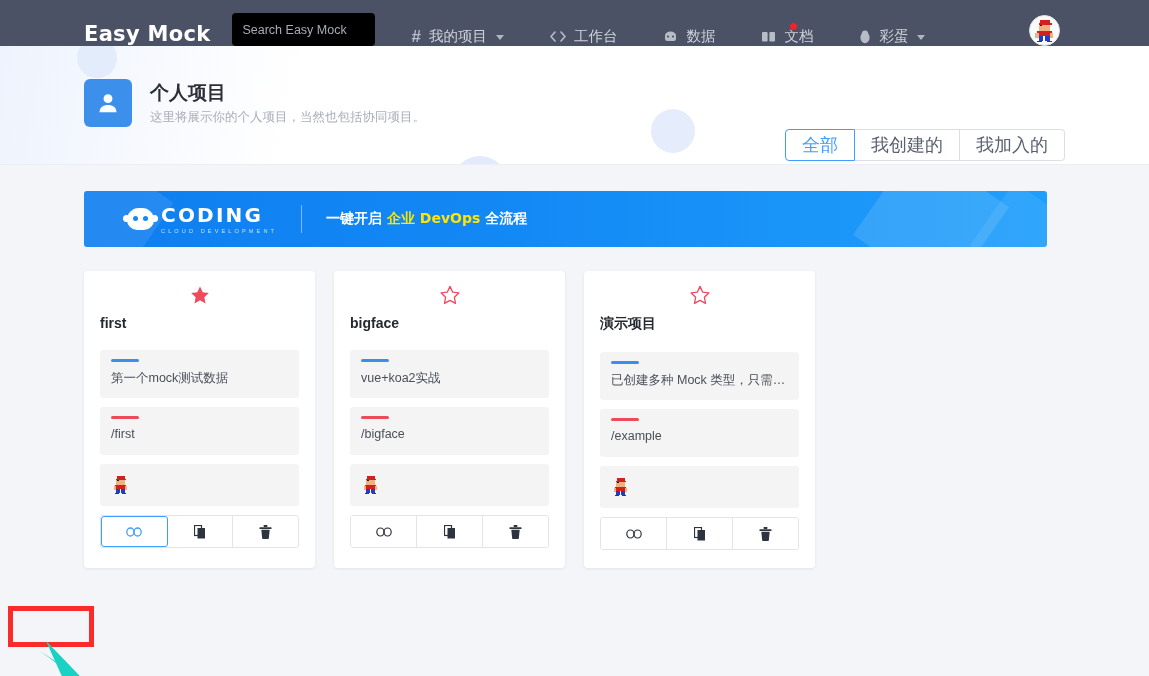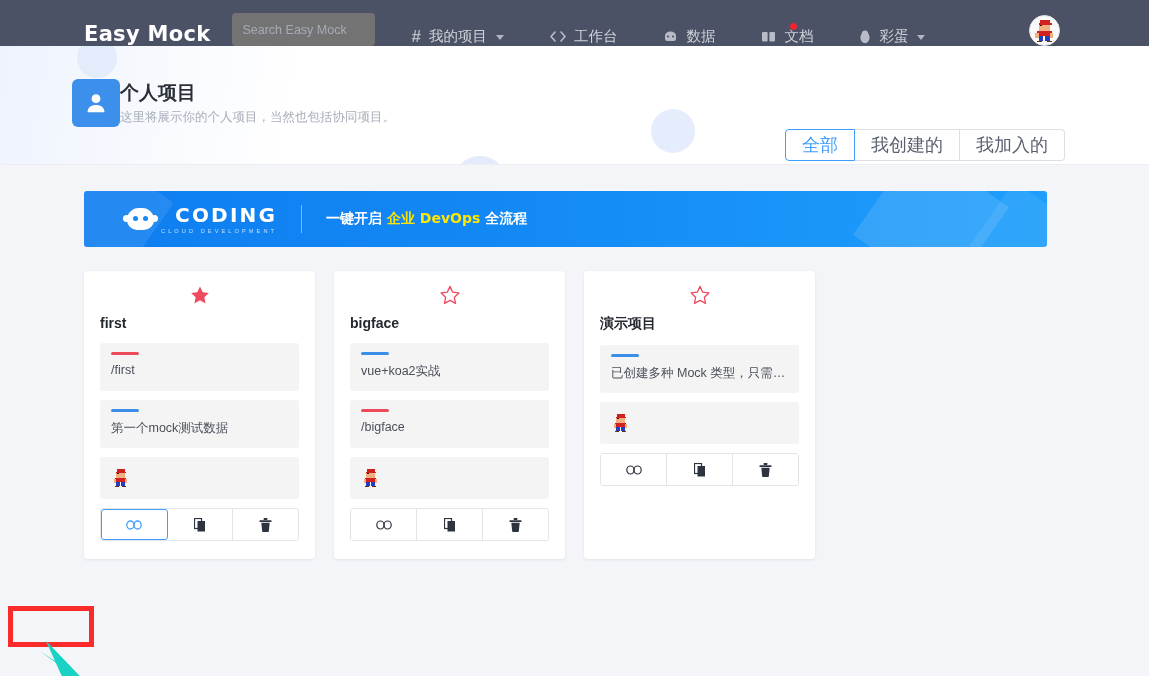--- a/index.html
+++ b/index.html
@@ -17,21 +17,21 @@
     display: flex; align-items: flex-end;
     position: relative; z-index: 20;
   }
   .brand {
     color: #ffffff; font-size: 21px; font-weight: 700;
     letter-spacing: .3px; margin-left: 84px;
     font-family: "DejaVu Sans", sans-serif;
   }
   .search-box {
     margin-left: 22px; width: 143px; height: 33px;
-    background: #737373; border: none; border-radius: 4px;
+    background: #000000; border: none; border-radius: 4px;
     color: #e4e6ea; font-size: 12.5px; padding: 0 10px;
     font-family: "Liberation Sans", sans-serif; outline: none;
   }
   .search-box::placeholder { color: #a6abb8; }
   .nav-items { display: flex; align-items: center; margin-left: 36px; }
   .nav-item {
     display: flex; align-items: center; gap: 8px;
     color: #cfd2da; font-size: 14.5px; margin-right: 46px;
     cursor: pointer; position: relative; white-space: nowrap;
   }
@@ -57,22 +57,22 @@
 
   
   .page-header {
     height: 119px; width: 100%;
     background: linear-gradient(100deg,#eef3fd 0%,#ffffff 26%,#ffffff 100%);
     position: relative; overflow: hidden;
     border-bottom: 1px solid #edeef2;
   }
   .deco { position: absolute; border-radius: 50%; }
   .hdr-inner {
-    position: absolute; left: 72px; top: 33px;
-    display: flex; align-items: center; z-index: 3;
+    position: absolute; left: 84px; top: 33px;
+    display: flex; align-items: center; gap: 18px; z-index: 3;
   }
   .proj-avatar {
     width: 48px; height: 48px; border-radius: 6px; background: #3c90ec;
     display: flex; align-items: center; justify-content: center;
   }
   .hdr-title { font-size: 19px; font-weight: 700; color: #2b2f38; line-height: 1.35; }
   .hdr-sub { font-size: 12.5px; color: #a8adb8; margin-top: 3px; }
   .filter-group {
     position: absolute; right: 84px; top: 99px;
     transform: translateY(-50%); display: flex; z-index: 3;
@@ -95,21 +95,21 @@
 
   .banner {
     margin-top: 26px; height: 56px; width: 963px; border-radius: 3px;
     background: linear-gradient(90deg,#0f7ef0 0%,#1389f5 45%,#1f9ffb 100%);
     display: flex; align-items: center; position: relative; overflow: hidden;
   }
   .banner-hex {
     position: absolute; width: 90px; height: 90px;
     background: rgba(255,255,255,.09); transform: rotate(35deg);
   }
-  .coding-logo { display: flex; align-items: center; margin-left: 43px; z-index: 2; text-align: right; }
+  .coding-logo { display: flex; align-items: center; margin-left: 43px; z-index: 2; }
   .coding-face {
     width: 27px; height: 22px; background: #fff; border-radius: 13px 13px 11px 11px;
     position: relative; margin-right: 7px;
   }
   .coding-face:before, .coding-face:after {
     content: ''; position: absolute; width: 5px; height: 5px;
     background: #1389f5; border-radius: 50%; top: 8px;
   }
   .coding-face:before { left: 6px; } .coding-face:after { right: 6px; }
   .coding-ear {
@@ -127,21 +127,21 @@
     z-index: 2; cursor: pointer; font-family: "DejaVu Sans", sans-serif;
   }
 
   .cards { display: flex; gap: 19px; margin-top: 24px; }
   .card {
     width: 231px; background: #fff; border-radius: 4px;
     box-shadow: 0 1px 3px rgba(30,40,80,.09);
     padding: 14px 16px 18px; position: relative;
   }
   .card-star { text-align: center; height: 22px; margin-bottom: 8px; }
-  .card-title { font-size: 14px; font-weight: 700; color: #24282f; margin-bottom: 12px; }
+  .card-title { font-size: 14px; font-weight: 700; color: #24282f; margin-bottom: 19px; }
   .field {
     background: #f4f4f5; border-radius: 3px; padding: 9px 11px 11px;
     margin-bottom: 9px; min-height: 48px;
   }
   .field-bar { width: 28px; height: 3px; border-radius: 2px; margin-bottom: 8px; }
   .bar-blue { background: #3b8fe8; }
   .bar-red { background: #ed4b5a; }
   .field-txt {
     font-size: 12.5px; color: #4a4f58; white-space: nowrap;
     overflow: hidden; text-overflow: ellipsis;
@@ -295,26 +295,26 @@
   <div class="cards">
 
     <div class="card">
       <div class="card-star">
         <svg width="22" height="21" viewBox="0 0 24 24" fill="#ef4a5e">
           <path d="M12 1.6l3.1 6.6 7 .9-5.1 4.9 1.3 7-6.3-3.5-6.3 3.5 1.3-7L1.9 9.1l7-.9z"></path>
         </svg>
       </div>
       <div class="card-title">first</div>
       <div class="field">
+        <div class="field-bar bar-blue"></div>
+        <div class="field-txt">第一个mock测试数据</div>
+      </div>
+      <div class="field">
         <div class="field-bar bar-red"></div>
         <div class="field-txt">/first</div>
-      </div>
-      <div class="field">
-        <div class="field-bar bar-blue"></div>
-        <div class="field-txt">第一个mock测试数据</div>
       </div>
       <div class="field avatar-field">
         <svg width="20" height="20" viewBox="0 0 16 16" shape-rendering="crispEdges">
           <rect x="5" y="1" width="6" height="2" fill="#d02020"></rect>
             <rect x="4" y="3" width="8" height="1" fill="#d02020"></rect>
           <rect x="4" y="4" width="7" height="2" fill="#f0b080"></rect>
             <rect x="5" y="4" width="1" height="1" fill="#301800"></rect>
           <rect x="4" y="6" width="7" height="2" fill="#f0b080"></rect>
             <rect x="3" y="8" width="9" height="3" fill="#d02020"></rect>
           <rect x="2" y="9" width="2" height="3" fill="#f0b080"></rect>
@@ -406,20 +406,24 @@
       <div class="card-star">
         <svg width="22" height="21" viewBox="0 0 24 24" fill="none" stroke="#ef4a5e" stroke-width="1.5" stroke-linejoin="round">
           <path d="M12 1.6l3.1 6.6 7 .9-5.1 4.9 1.3 7-6.3-3.5-6.3 3.5 1.3-7L1.9 9.1l7-.9z"></path>
         </svg>
       </div>
       <div class="card-title">演示项目</div>
       <div class="field">
         <div class="field-bar bar-blue"></div>
         <div class="field-txt">已创建多种 Mock 类型，只需点...</div>
       </div>
+      <div class="field">
+        <div class="field-bar bar-red"></div>
+        <div class="field-txt">/example</div>
+      </div>
       <div class="field avatar-field">
         <svg width="20" height="20" viewBox="0 0 16 16" shape-rendering="crispEdges">
           <rect x="5" y="1" width="6" height="2" fill="#d02020"></rect>
             <rect x="4" y="3" width="8" height="1" fill="#d02020"></rect>
           <rect x="4" y="4" width="7" height="2" fill="#f0b080"></rect>
             <rect x="5" y="4" width="1" height="1" fill="#301800"></rect>
           <rect x="4" y="6" width="7" height="2" fill="#f0b080"></rect>
             <rect x="3" y="8" width="9" height="3" fill="#d02020"></rect>
           <rect x="2" y="9" width="2" height="3" fill="#f0b080"></rect>
             <rect x="11" y="9" width="2" height="3" fill="#f0b080"></rect>

